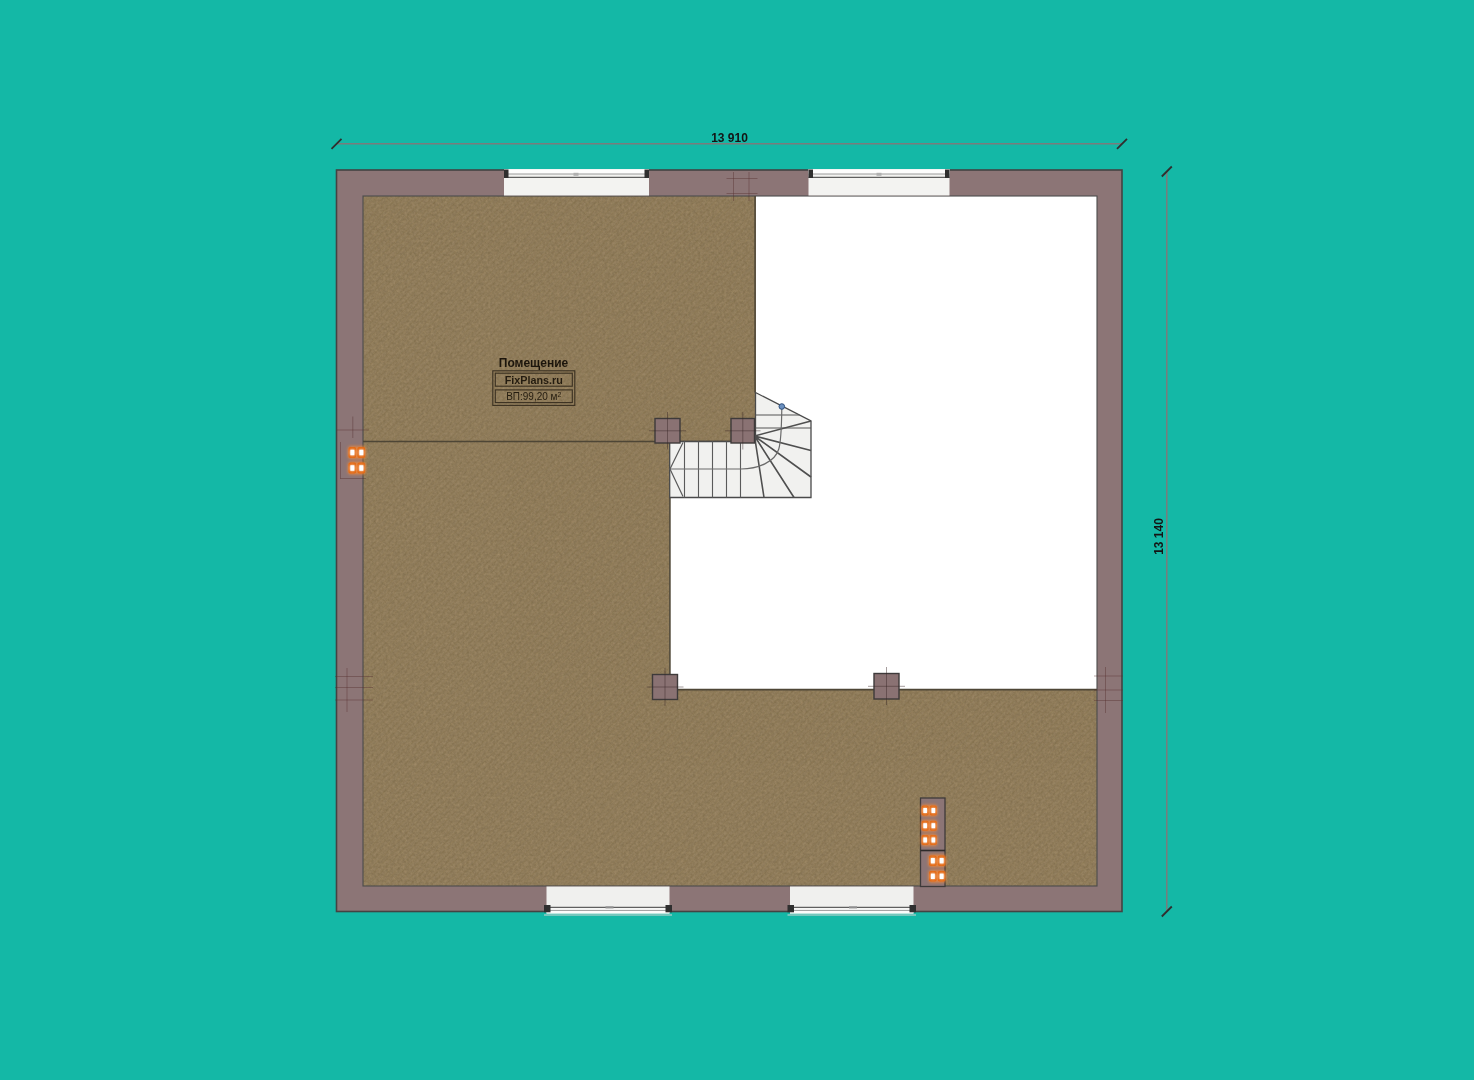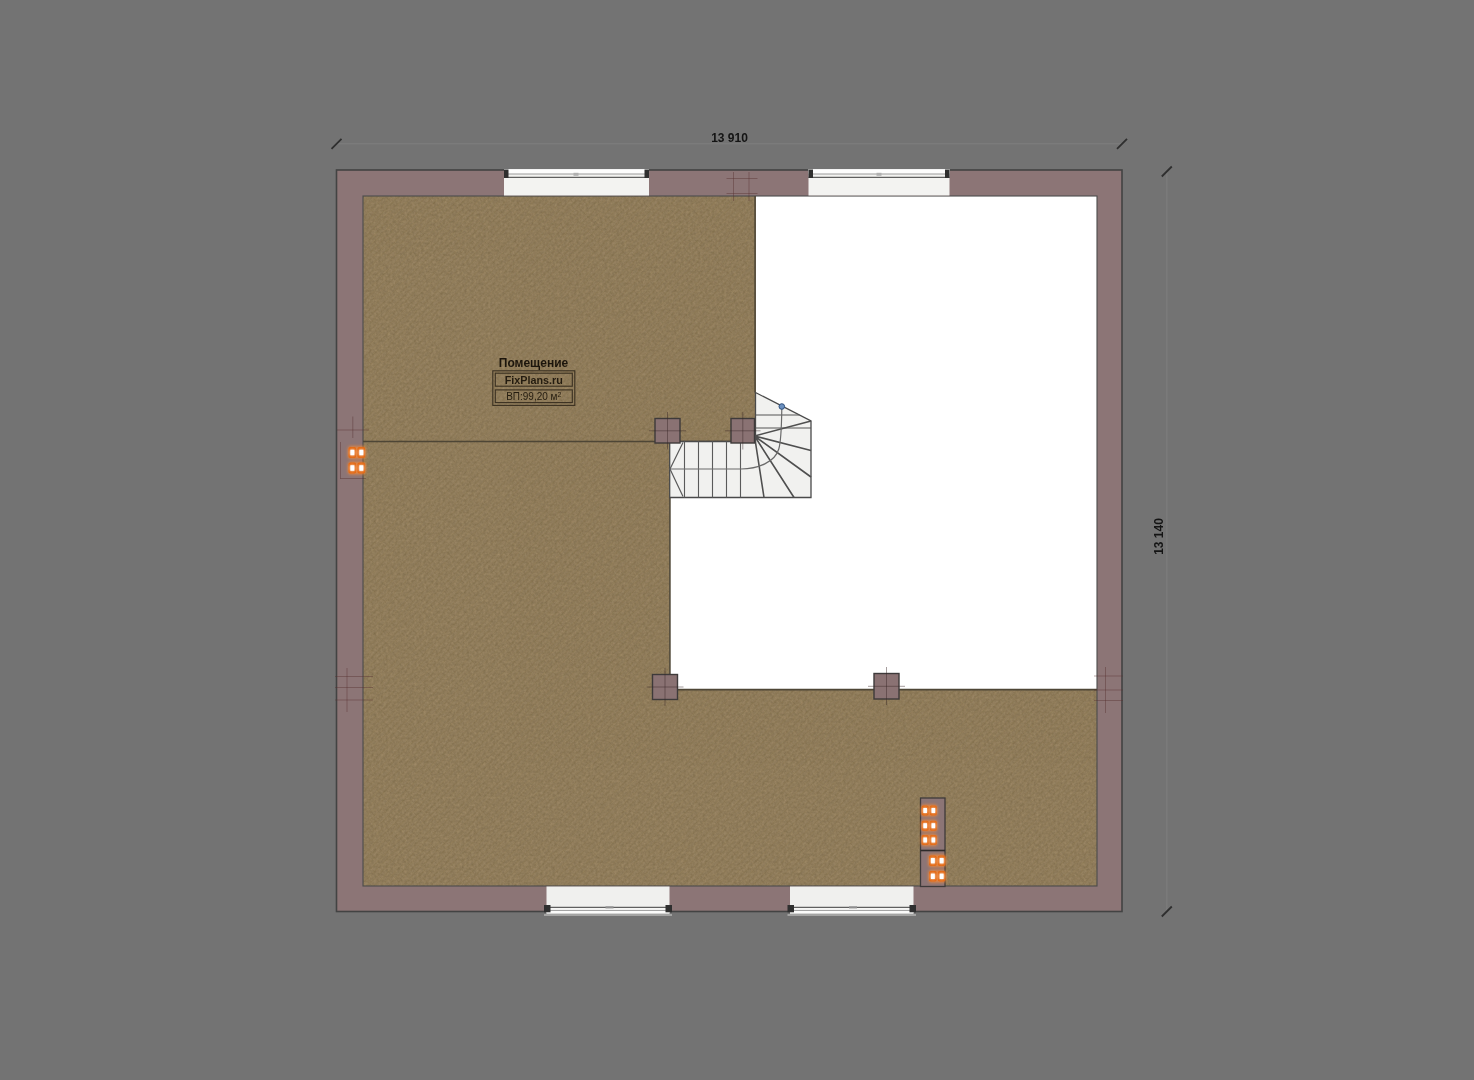--- a/index.html
+++ b/index.html
@@ -1,16 +1,16 @@
 <!DOCTYPE html>
 <html><head>
 <meta charset="utf-8">
 <style>
   html,body{margin:0;padding:0;background:#ffffff;}
-  #page{position:relative;width:1474px;height:1080px;background:#737373;overflow:hidden;
+  #page{position:relative;width:1474px;height:1080px;background:#14b8a6;overflow:hidden;
         font-family:"Liberation Sans", sans-serif;}
   svg{position:absolute;left:0;top:0;}
 </style>
 </head>
 <body>
 <div id="page">
 <svg width="1474" height="1080" viewBox="0 0 1474 1080">
 <defs>
   <pattern id="floor" width="14" height="14" patternUnits="userSpaceOnUse">
     <rect width="14" height="14" fill="#978465"></rect>

